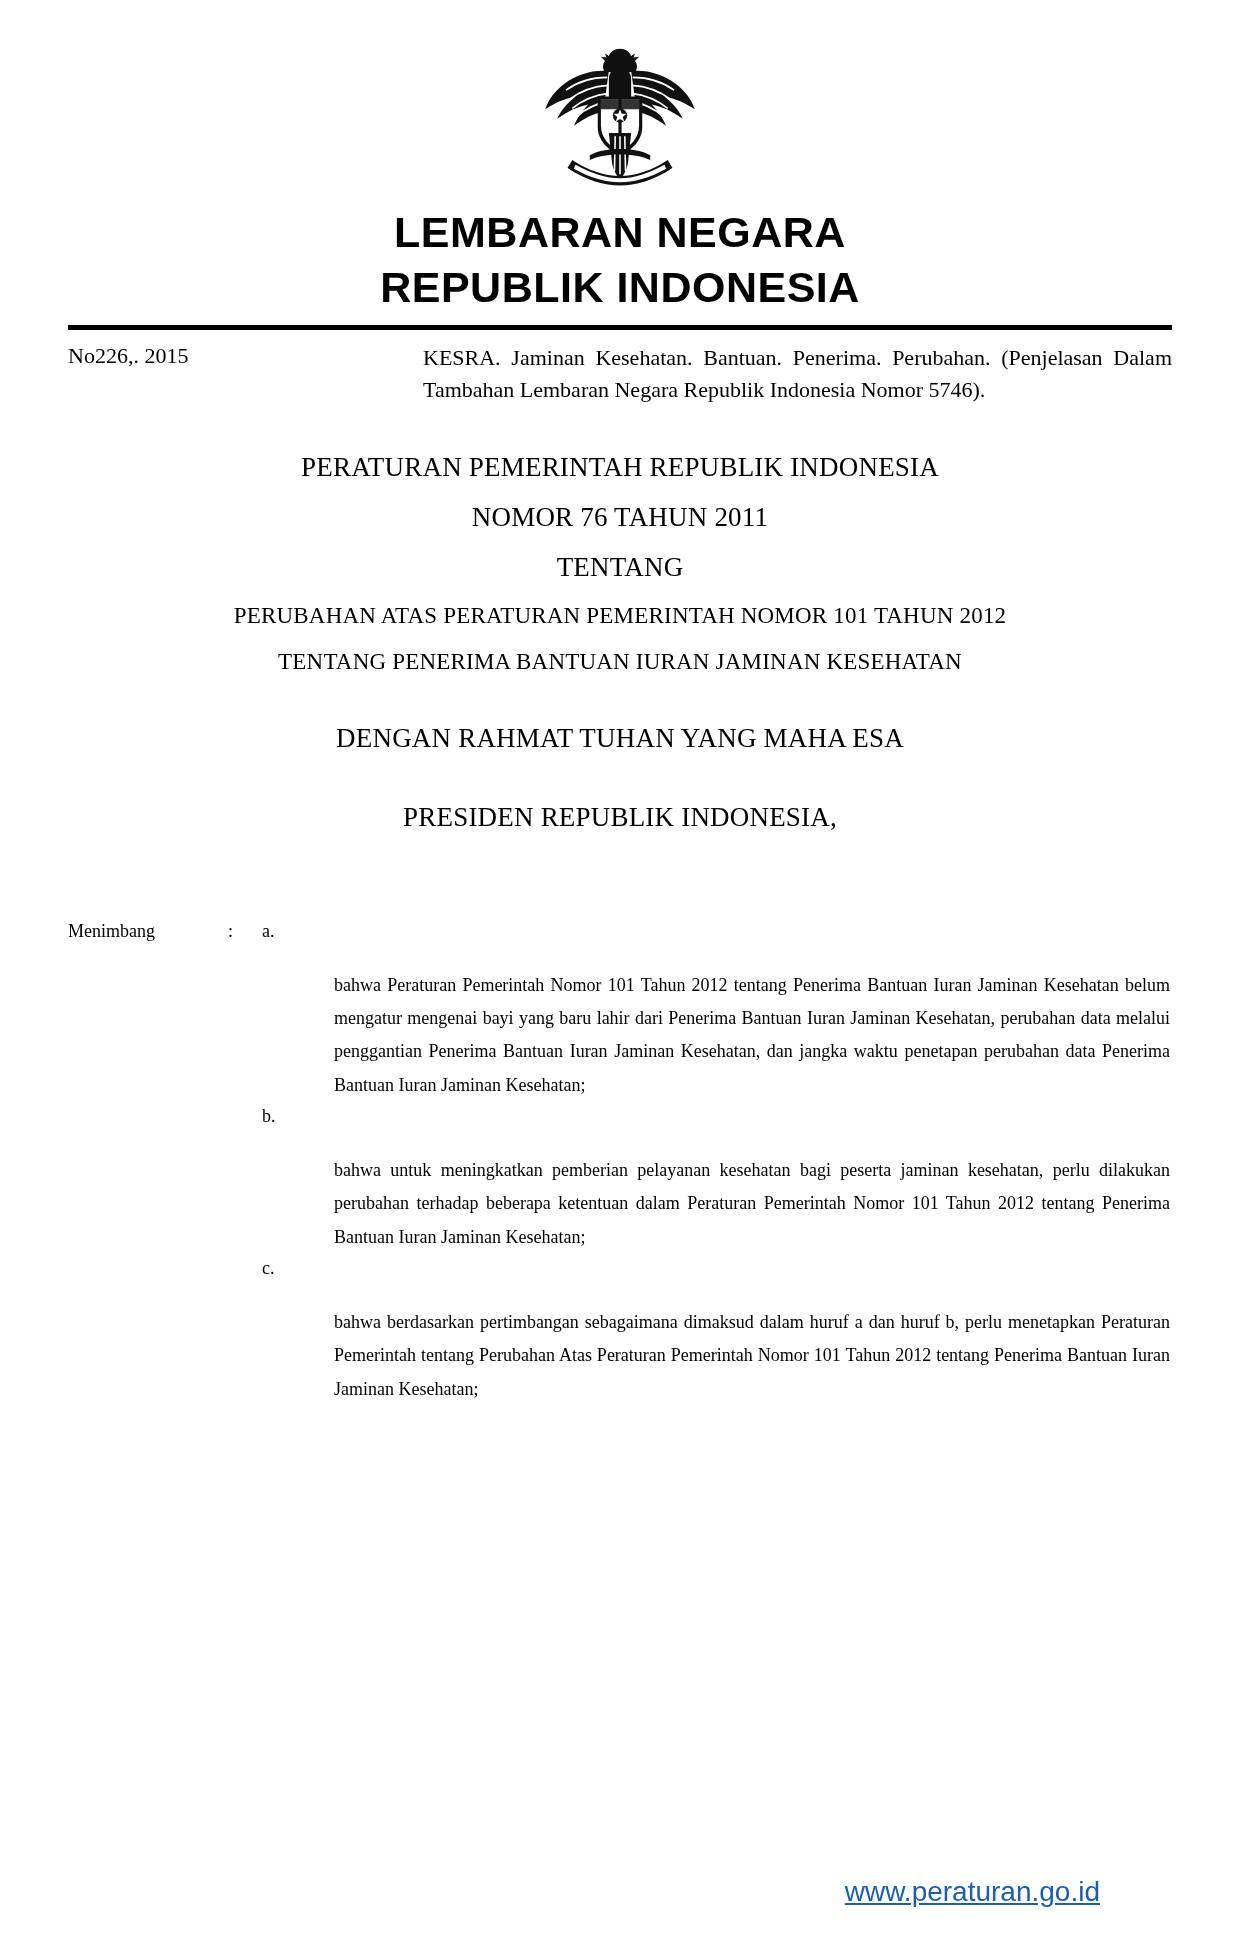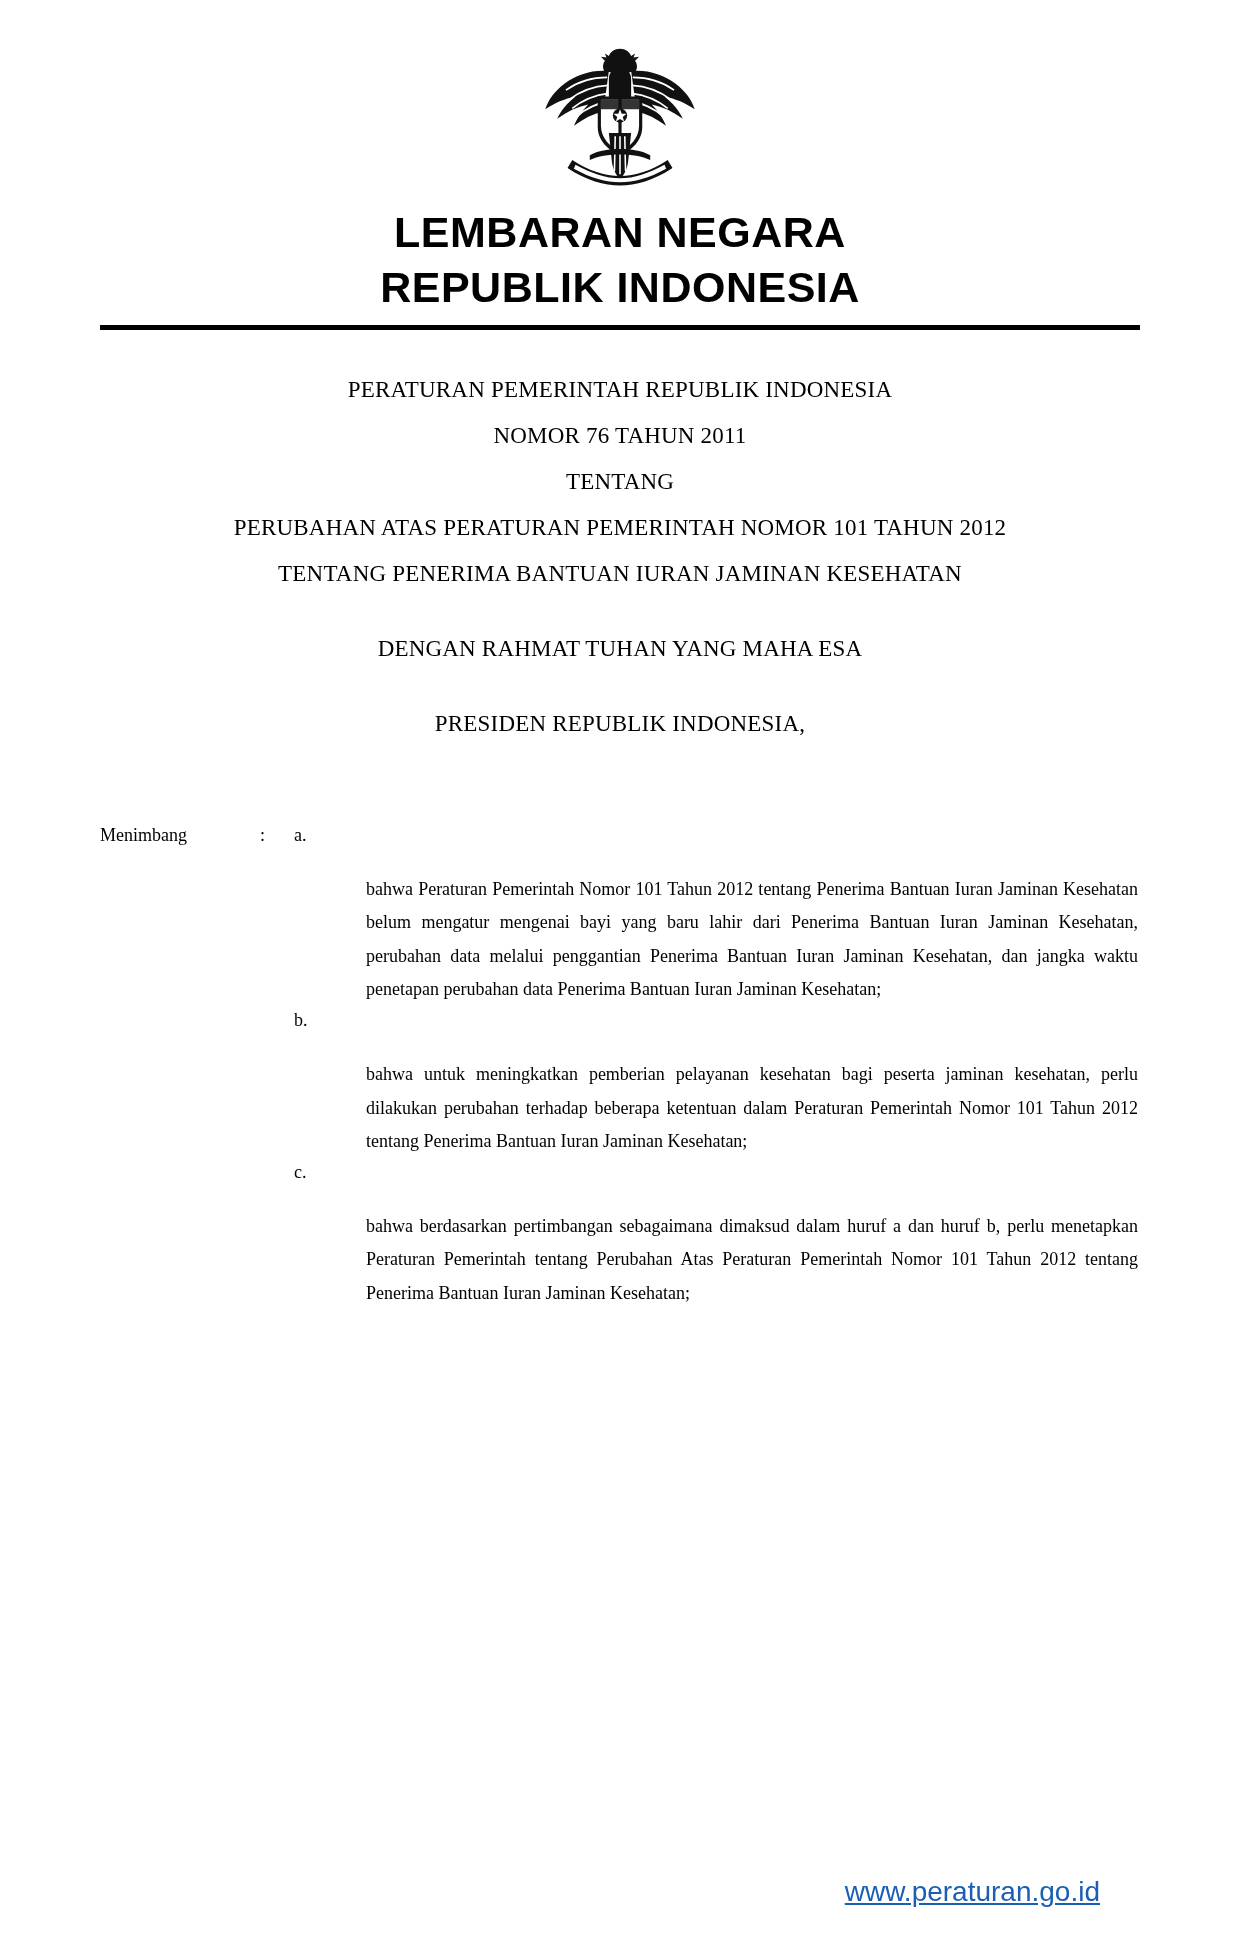--- a/index.html
+++ b/index.html
@@ -13,21 +13,21 @@
     position: relative;
     font-family: "Liberation Serif", serif;
     color: #000000;
     overflow: hidden;
   }
   .page {
     position: relative;
     width: 1240px;
     height: 1950px;
     box-sizing: border-box;
-    padding: 0 100px;
+    padding: 0 68px;
   }
 
   
   .emblem-wrap {
     padding-top: 44px;
     display: flex;
     justify-content: center;
   }
   .emblem {
     width: 160px;
@@ -73,21 +73,21 @@
     line-height: 1.45;
   }
 
   
   .titleblock {
     text-align: center;
     margin-top: 48px;
     line-height: 1.0;
   }
   .titleblock .t {
-    font-size: 23px;
+    font-size: 27px;
     margin-bottom: 23px;
     letter-spacing: 0.2px;
   }
   .titleblock .t.bigger {
     font-size: 23px;
   }
   .titleblock .t.spaced {
     margin-top: 52px;
   }
   .titleblock .t.presiden {
@@ -196,20 +196,24 @@
     </svg>
   </div>
 
   <div class="masthead">
     <span>LEMBARAN NEGARA</span>
     <span class="line2">REPUBLIK INDONESIA</span>
   </div>
 
   <div class="rule"></div>
 
+  <div class="infoline">
+    <div class="no">No226,. 2015</div>
+    <div class="desc">KESRA. Jaminan Kesehatan. Bantuan. Penerima. Perubahan. (Penjelasan Dalam Tambahan Lembaran Negara Republik Indonesia Nomor 5746).</div>
+  </div>
 
   <div class="titleblock">
     <div class="t">PERATURAN PEMERINTAH REPUBLIK INDONESIA</div>
     <div class="t">NOMOR 76 TAHUN 2011</div>
     <div class="t">TENTANG</div>
     <div class="t bigger">PERUBAHAN ATAS PERATURAN PEMERINTAH NOMOR 101 TAHUN 2012</div>
     <div class="t bigger">TENTANG PENERIMA BANTUAN IURAN JAMINAN KESEHATAN</div>
     <div class="t spaced">DENGAN RAHMAT TUHAN YANG MAHA ESA</div>
     <div class="t presiden">PRESIDEN REPUBLIK INDONESIA,</div>
   </div>

